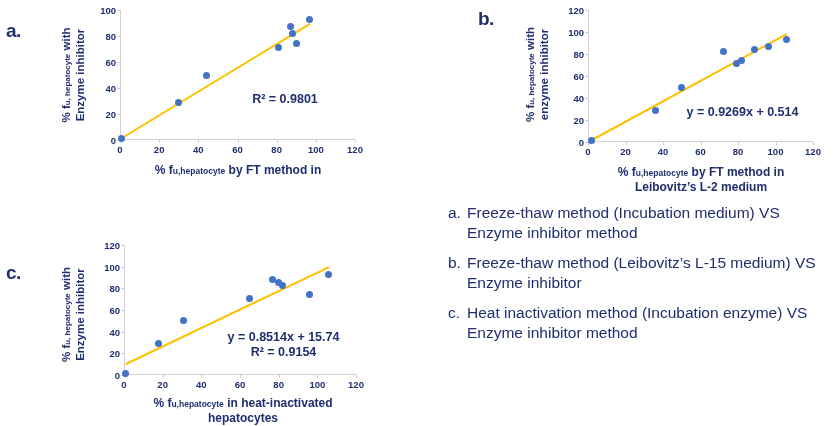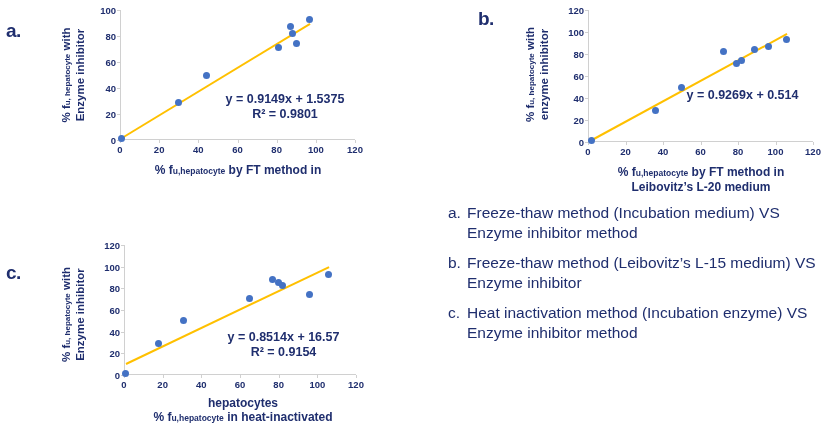--- a/index.html
+++ b/index.html
@@ -173,21 +173,20 @@
       <div class="dot" style="left: 58.75px; top: 92.3px;"></div>
       <div class="dot" style="left: 86.1667px; top: 65px;"></div>
       <div class="dot" style="left: 158.625px; top: 37.7px;"></div>
       <div class="dot" style="left: 170.375px; top: 16.9px;"></div>
       <div class="dot" style="left: 172.333px; top: 23.4px;"></div>
       <div class="dot" style="left: 176.25px; top: 33.8px;"></div>
       <div class="dot" style="left: 189.958px; top: 9.1px;"></div>
     </div>
 
   <div class="eqn" style="left:200px;top:92px;width:170px;">
-    <div>y = 0.9149x + 1.5375</div>
     <div>R² = 0.9801</div>
   </div>
 
   <div class="xtitle" style="left:103px;top:163px;width:270px;">
     <div><span>% f</span><span class="small">u,hepatocyte</span><span> by FT method in</span></div>
   </div>
 </div>
 
 <div class="panel">
   <div class="panel-letter" style="left:478px;top:8px;">b.</div>
@@ -233,27 +232,27 @@
       <div class="dot" style="left: 67.5px; top: 100.1px;"></div>
       <div class="dot" style="left: 93.75px; top: 77px;"></div>
       <div class="dot" style="left: 135px; top: 41.8px;"></div>
       <div class="dot" style="left: 148.125px; top: 53.9px;"></div>
       <div class="dot" style="left: 153.75px; top: 50.6px;"></div>
       <div class="dot" style="left: 166.875px; top: 39.6px;"></div>
       <div class="dot" style="left: 180px; top: 36.3px;"></div>
       <div class="dot" style="left: 198.75px; top: 29.7px;"></div>
     </div>
 
-  <div class="eqn" style="left:655px;top:88px;width:175px;">
+  <div class="eqn" style="left:655px;top:105px;width:175px;">
     <div>y = 0.9269x + 0.514</div>
   </div>
 
   <div class="xtitle" style="left:570px;top:165px;width:262px;">
     <div><span>% f</span><span class="small">u,hepatocyte</span><span> by FT method in</span></div>
-    <div>Leibovitz’s L-20 medium</div>
+    <div>Leibovitz’s L-2 medium</div>
   </div>
 </div>
 
 <div class="panel">
   <div class="panel-letter" style="left:6px;top:262px;">c.</div>
 
   <div class="ytitle" style="left:60px;top:392px;width:155px;">
     <span class="l1"><span>% f</span><span class="small">u, hepatocyte</span><span> with</span></span>
     <span class="l2">Enzyme inhibitor</span>
   </div>
@@ -295,27 +294,27 @@
       <div class="dot" style="left: 59.9333px; top: 75.8333px;"></div>
       <div class="dot" style="left: 125.667px; top: 53.0833px;"></div>
       <div class="dot" style="left: 148.867px; top: 34.6667px;"></div>
       <div class="dot" style="left: 154.667px; top: 37.9167px;"></div>
       <div class="dot" style="left: 158.533px; top: 40.0833px;"></div>
       <div class="dot" style="left: 185.6px; top: 49.8333px;"></div>
       <div class="dot" style="left: 204.933px; top: 29.25px;"></div>
     </div>
 
   <div class="eqn" style="left:196px;top:330px;width:175px;">
-    <div>y = 0.8514x + 16.57</div>
+    <div>y = 0.8514x + 15.74</div>
     <div>R² = 0.9154</div>
   </div>
 
   <div class="xtitle" style="left:104px;top:396px;width:278px;">
+    <div><span>% f</span><span class="small">u,hepatocyte</span><span> in heat-inactivated</span></div>
     <div>hepatocytes</div>
-    <div><span>% f</span><span class="small">u,hepatocyte</span><span> in heat-inactivated</span></div>
   </div>
 </div>
 
 <div class="legend">
   <div class="legend-item">
     <div class="legend-marker">a.</div>
     <div class="legend-text">Freeze-thaw method (Incubation medium) VS Enzyme inhibitor method</div>
   </div>
   <div class="legend-item">
     <div class="legend-marker">b.</div>

